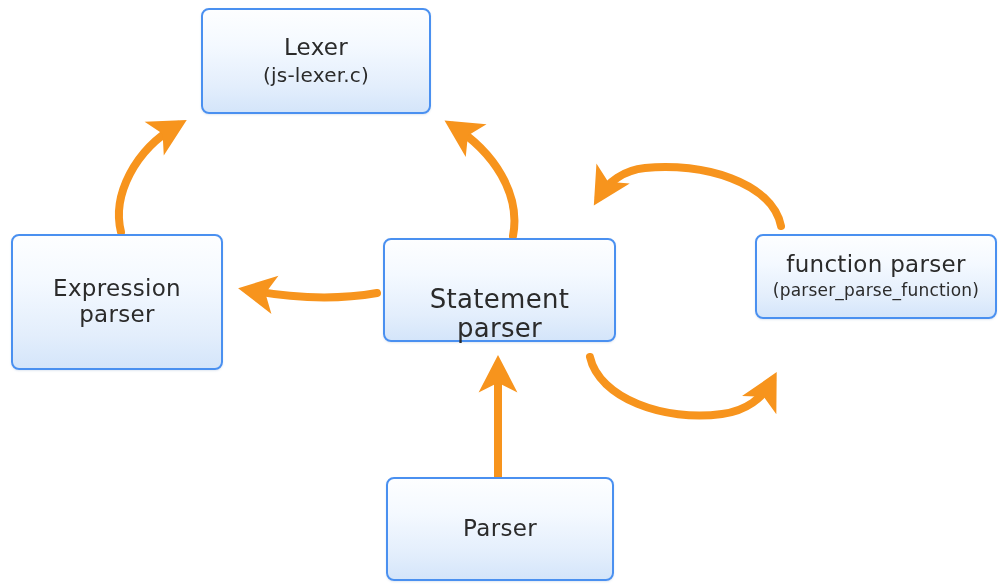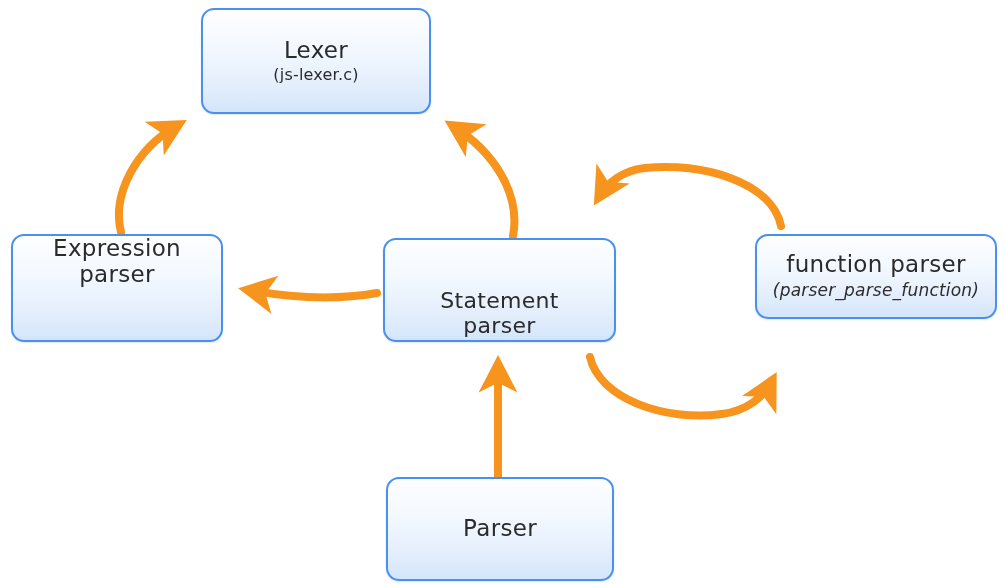--- a/index.html
+++ b/index.html
@@ -18,49 +18,49 @@
     position: absolute;
     left: 0;
     top: 0;
     width: 1005px;
     height: 584px;
   }
   .node {
     position: absolute;
     box-sizing: border-box;
     border: 2px solid #4a90f0;
-    border-radius: 13px;
+    border-radius: 8px;
     background: linear-gradient(to bottom, #fdfeff 0%, #f4f9ff 35%, #e3eefc 75%, #d4e5fa 100%);
     box-shadow: 0 1px 2px rgba(90, 130, 180, 0.18);
     display: flex;
     flex-direction: column;
     align-items: center;
     justify-content: center;
     text-align: center;
     color: #2b2b2b;
     z-index: 3;
   }
   .node .title {
     font-size: 23px;
     line-height: 1.12;
     letter-spacing: 0.3px;
     white-space: pre-line;
   }
   .node .sub {
-    font-size: 16px;
+    font-size: 20px;
     line-height: 1.2;
     letter-spacing: 0.2px;
     margin-top: 2px;
   }
-  .node.small-title .title { font-size: 22px; margin-top: 48px; }
-  .node.wide .sub { font-size: 17px; font-style: italic; }
+  .node.small-title .title { font-size: 26px; margin-top: 48px; }
+  .node.wide .sub { font-size: 17px; }
 
   
   #node-lexer      { left: 201px; top: 8px;   width: 230px; height: 106px; }
-  #node-expression { left: 11px;  top: 234px; width: 212px; height: 108px; justify-content: space-between; }
+  #node-expression { left: 11px;  top: 234px; width: 212px; height: 136px; }
   #node-statement  { left: 383px; top: 238px; width: 233px; height: 104px; }
   #node-function   { left: 755px; top: 234px; width: 242px; height: 85px; }
   #node-parser     { left: 386px; top: 477px; width: 228px; height: 104px; }
 
   #arrows {
     position: absolute;
     left: 0; top: 0;
     width: 1005px; height: 584px;
     z-index: 1;
   }

